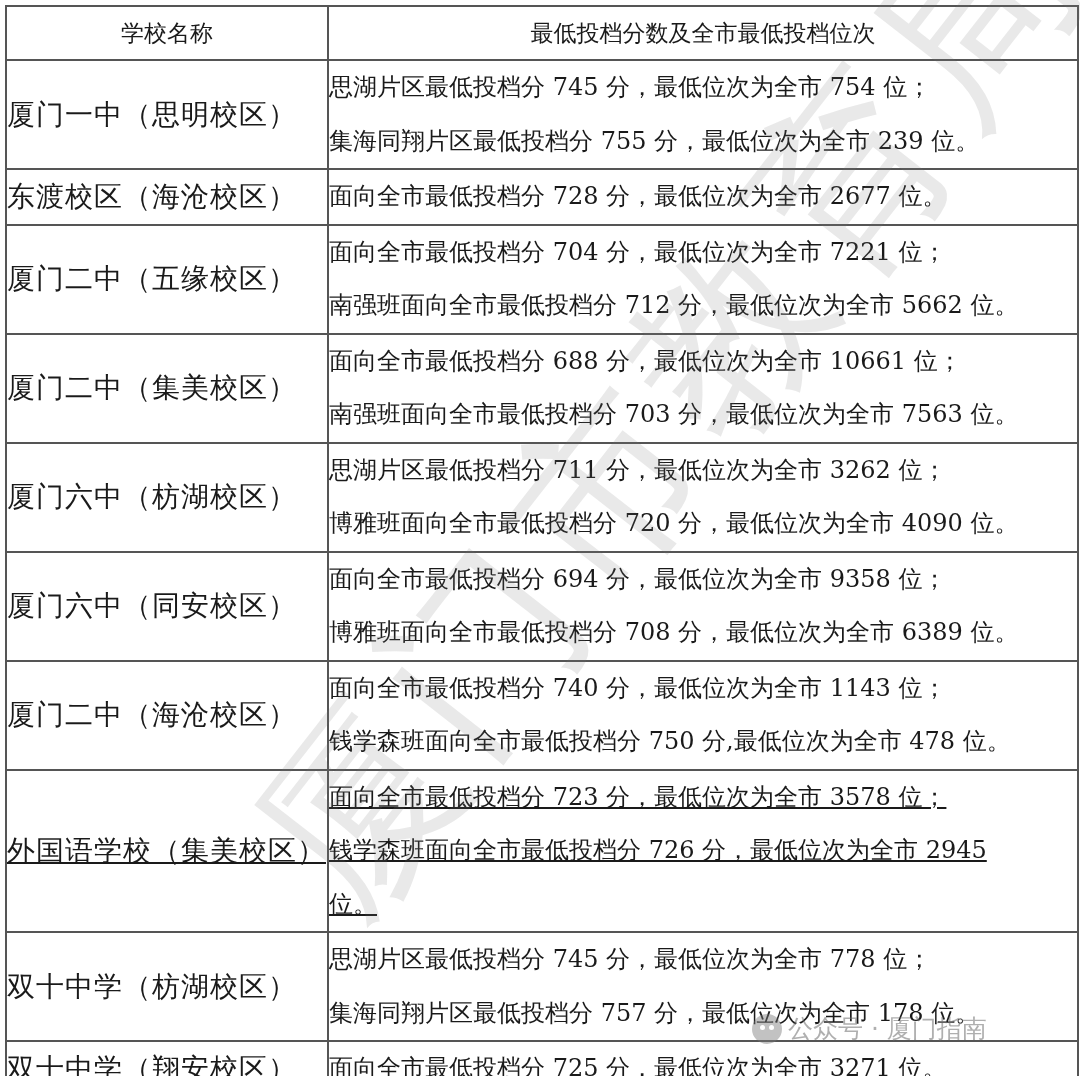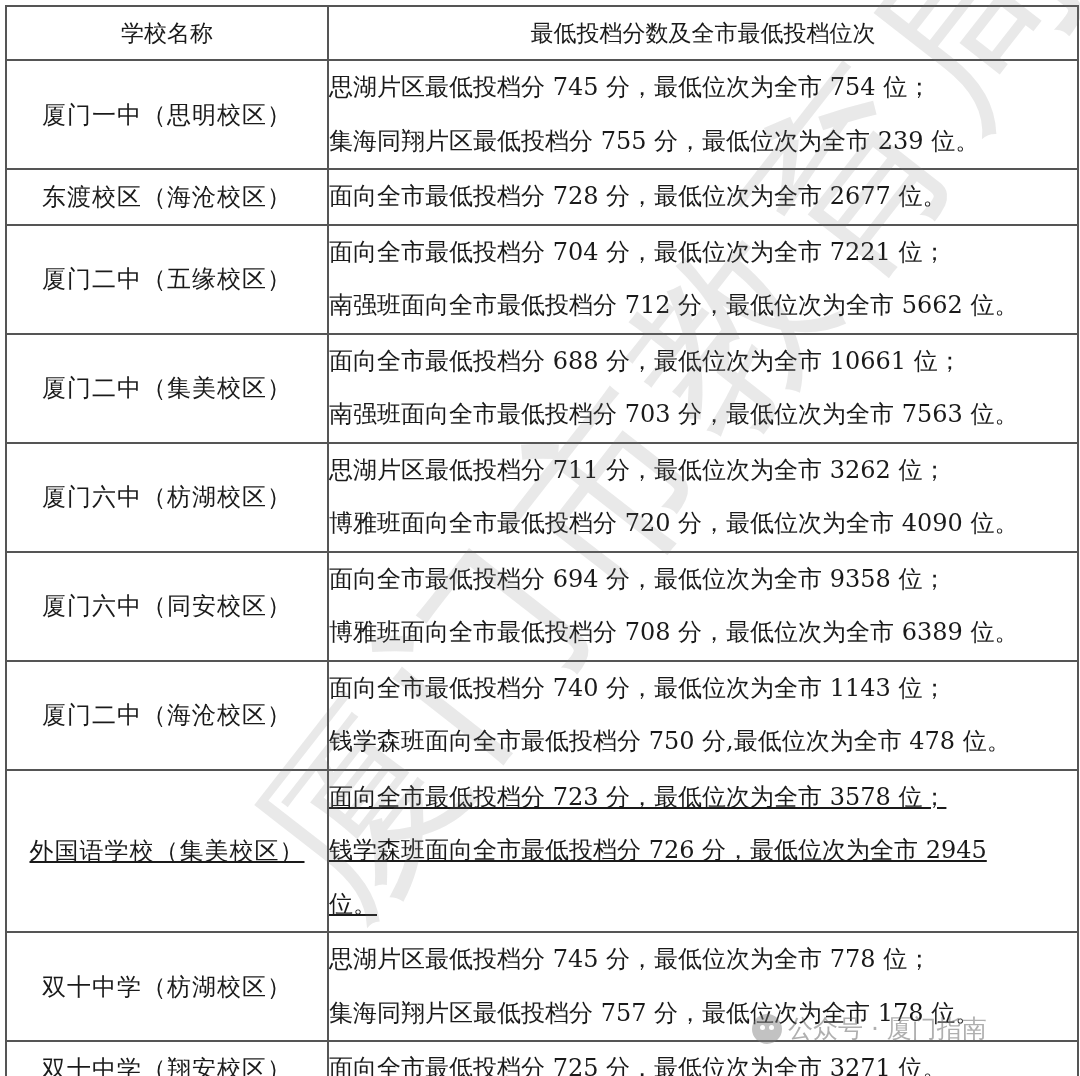--- a/index.html
+++ b/index.html
@@ -24,23 +24,22 @@
     col.c2 { width: 750px; }
     thead th {
       height: 52px;
       font-family: "DejaVu Sans", "Liberation Sans", sans-serif;
       font-weight: bold;
       font-size: 23px;
       text-align: center;
       vertical-align: middle;
     }
     td.school {
-      text-align: center;
       vertical-align: middle;
-      font-size: 24px;
+      font-size: 28px;
       letter-spacing: 1px;
       white-space: nowrap;
     }
     td.detail {
       vertical-align: top;
       font-size: 24px;
       padding-left: 11px;
     }
     .line { height: 53.5px; line-height: 53.5px; white-space: nowrap; }
     tr.r1 td { height: 104px; margin-left: 44px; }

